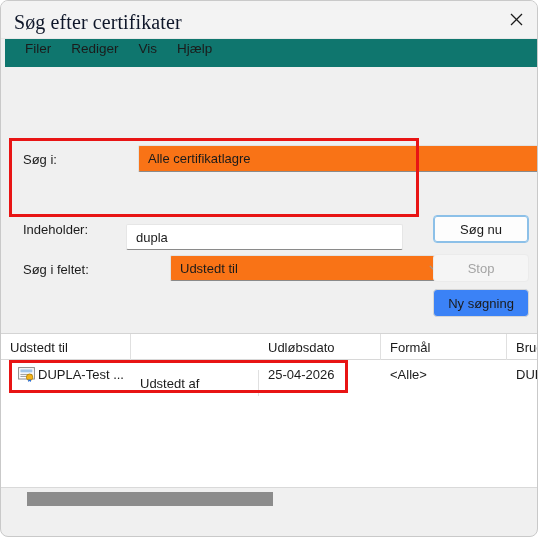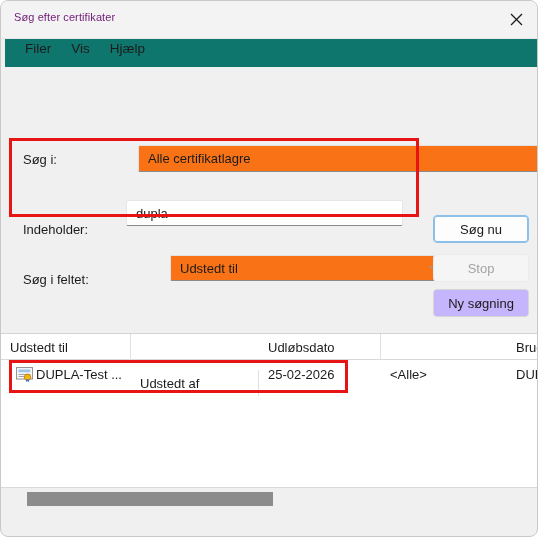--- a/index.html
+++ b/index.html
@@ -22,23 +22,24 @@
 
   
   #titlebar {
     position: absolute; left: 0; top: 0;
     width: 538px; height: 38px;
     background: #f3f3f3;
     border-bottom: 1px solid #e8e8e8;
   }
   #title-text {
     position: absolute; left: 13px; top: 10px;
-    font-size: 11px; color: #701a75;
+    font-size: 20px; color: #0f172a;
     letter-spacing: .1px;
     white-space: nowrap;
+    font-family: Liberation Serif, serif;
   }
   #close-button {
     position: absolute; right: 0; top: 0;
     width: 46px; height: 37px;
     display: flex; align-items: center; justify-content: center;
     cursor: default;
   }
   #close-button svg { display: block; }
 
   
@@ -99,21 +100,21 @@
   }
   .textinput .val {
     font-size: 13px; color: #1b1b1b;
     padding-left: 9px;
     white-space: nowrap;
   }
 
   
   .btn {
     position: absolute;
-    background: #c4b5fd;
+    background: #3b82f6;
     border: 1px solid #d6d6d6;
     border-radius: 4px;
     display: flex; align-items: center; justify-content: center;
     font-size: 13px; color: #1b1b1b;
     cursor: default; white-space: nowrap;
   }
   .btn.focus {
     border-color: #8cc0e8;
     box-shadow: 0 0 0 1px #8cc0e8 inset;
     background: #fdfdfd;
@@ -212,42 +213,43 @@
     <div id="close-button">
       <svg width="13" height="13" viewBox="0 0 13 13" aria-hidden="true">
         <line x1="1" y1="1" x2="12" y2="12" stroke="#1b1b1b" stroke-width="1.2"></line>
         <line x1="12" y1="1" x2="1" y2="12" stroke="#1b1b1b" stroke-width="1.2"></line>
       </svg>
     </div>
   </div>
 
   <div id="menubar">
     <div class="menu-item">Filer</div>
+    <div class="menu-item">Rediger</div>
     <div class="menu-item">Vis</div>
     <div class="menu-item">Hjælp</div>
   </div>
 
   <div id="panel">
 
     <div class="field-label" style="left:22px; top:85px;">Søg i:</div>
     <div class="combo" style="left:93px; top:78px; width:430px; height:27px;">
       <span class="combo-text">Alle certifikatlagre</span>
       <span class="chevron">
         <svg width="9" height="6" viewBox="0 0 9 6" aria-hidden="true">
           <polyline points="0.8,0.8 4.5,4.6 8.2,0.8" fill="none" stroke="#b5b5b5" stroke-width="1.1"></polyline>
         </svg>
       </span>
     </div>
 
     <div class="field-label" style="left:22px; top:155px;">Indeholder:</div>
-    <div class="textinput" style="left:125px; top:133px; width:277px; height:26px;text-align:center;">
+    <div class="textinput" style="left:125px; top:157px; width:277px; height:26px;text-align:center;">
       <span class="val">dupla</span>
     </div>
 
-    <div class="field-label" style="left:22px; top:195px;margin-top:10px;">Søg i feltet:</div>
+    <div class="field-label" style="left:22px; top:195px;">Søg i feltet:</div>
     <div class="combo" style="left:125px; top:188px; width:277px; height:26px;">
       <span class="combo-text">Udstedt til</span>
       <span class="chevron">
         <svg width="9" height="6" viewBox="0 0 9 6" aria-hidden="true">
           <polyline points="0.8,0.8 4.5,4.6 8.2,0.8" fill="none" stroke="#9a9a9a" stroke-width="1.1"></polyline>
         </svg>
       </span>
     </div>
 
     <div class="btn focus" style="left:432px; top:148px; width:96px; height:28px;">Søg nu</div>
@@ -279,40 +281,41 @@
 
     <div class="redbox" style="left:8px; top:71px; width:410px; height:79px;"></div>
   </div>
 
   <div id="listview">
 
     <div id="list-header">
       <div class="col-head" style="left:0px; width:130px;">Udstedt til</div>
       <div class="col-head" style="left:130px; width:128px;margin-top:36px;">Udstedt af</div>
       <div class="col-head" style="left:258px; width:122px;">Udløbsdato</div>
+      <div class="col-head" style="left:380px; width:126px;">Formål</div>
       <div class="col-head" style="left:506px; width:32px; border-right:none;">Brug</div>
     </div>
 
     <div id="list-row">
-      <div class="cell withicon" style="left:0px; width:130px;justify-content:center;">
+      <div class="cell withicon" style="left:11px; width:130px;">
         <span style="display:inline-flex;">
           <svg width="17" height="15" viewBox="0 0 17 15" aria-hidden="true">
             <rect x="0.6" y="0.6" width="15.8" height="11.4" fill="#ffffff" stroke="#8a8a8a" stroke-width="1"></rect>
             <rect x="2.4" y="2.4" width="12" height="3" fill="#9fc4e8"></rect>
             <g stroke="#9a9a9a" stroke-width="1">
               <line x1="2.4" y1="7.4" x2="14.4" y2="7.4"></line>
               <line x1="2.4" y1="9.4" x2="11" y2="9.4"></line>
             </g>
             <circle cx="11.6" cy="10.2" r="3.2" fill="#f5b316" stroke="#b07c00" stroke-width="0.8"></circle>
             <path d="M10.2 12.6 L10.2 15 L11.6 14 L13 15 L13 12.6 Z" fill="#2b6fd6"></path>
           </svg>
         </span>
         <span class="txt">DUPLA-Test ...</span>
       </div>
-      <div class="cell" style="left:258px; width:122px;">25-02-2026</div>
+      <div class="cell" style="left:258px; width:122px;">25-04-2026</div>
       <div class="cell" style="left:380px; width:126px;">&lt;Alle&gt;</div>
       <div class="cell" style="left:506px; width:32px;">DUP</div>
     </div>
 
     <div class="redbox" style="left:8px; top:26px; width:339px; height:33px;"></div>
   </div>
 
   <div id="hscroll-track">
     <div id="hscroll-thumb"></div>
   </div>

